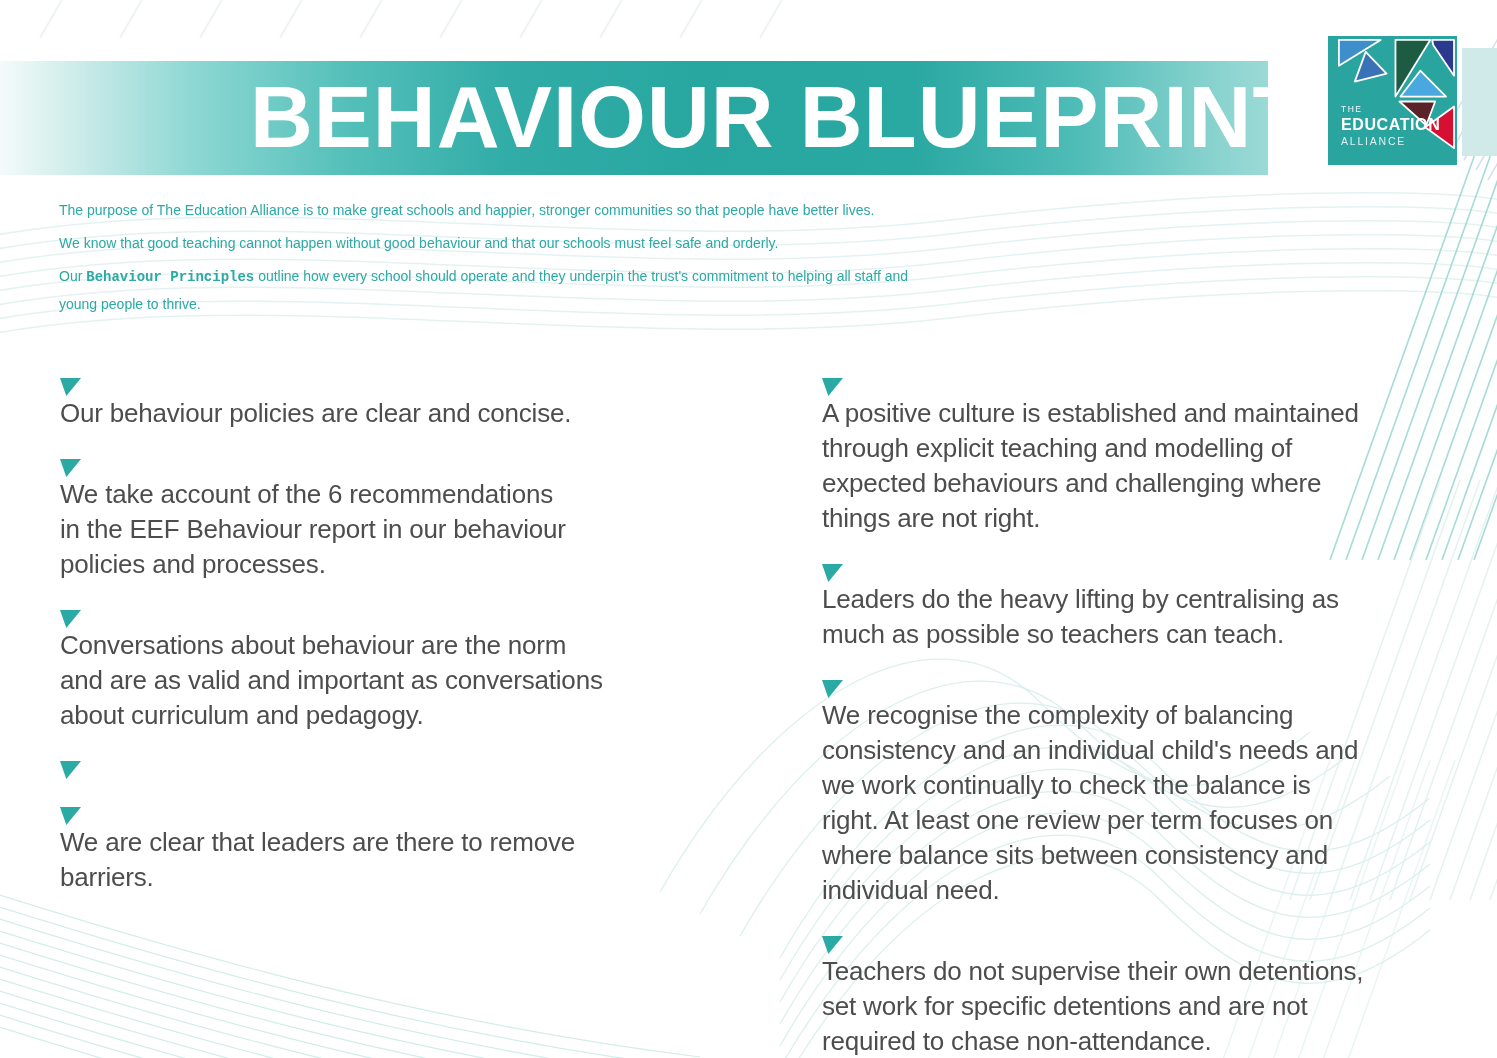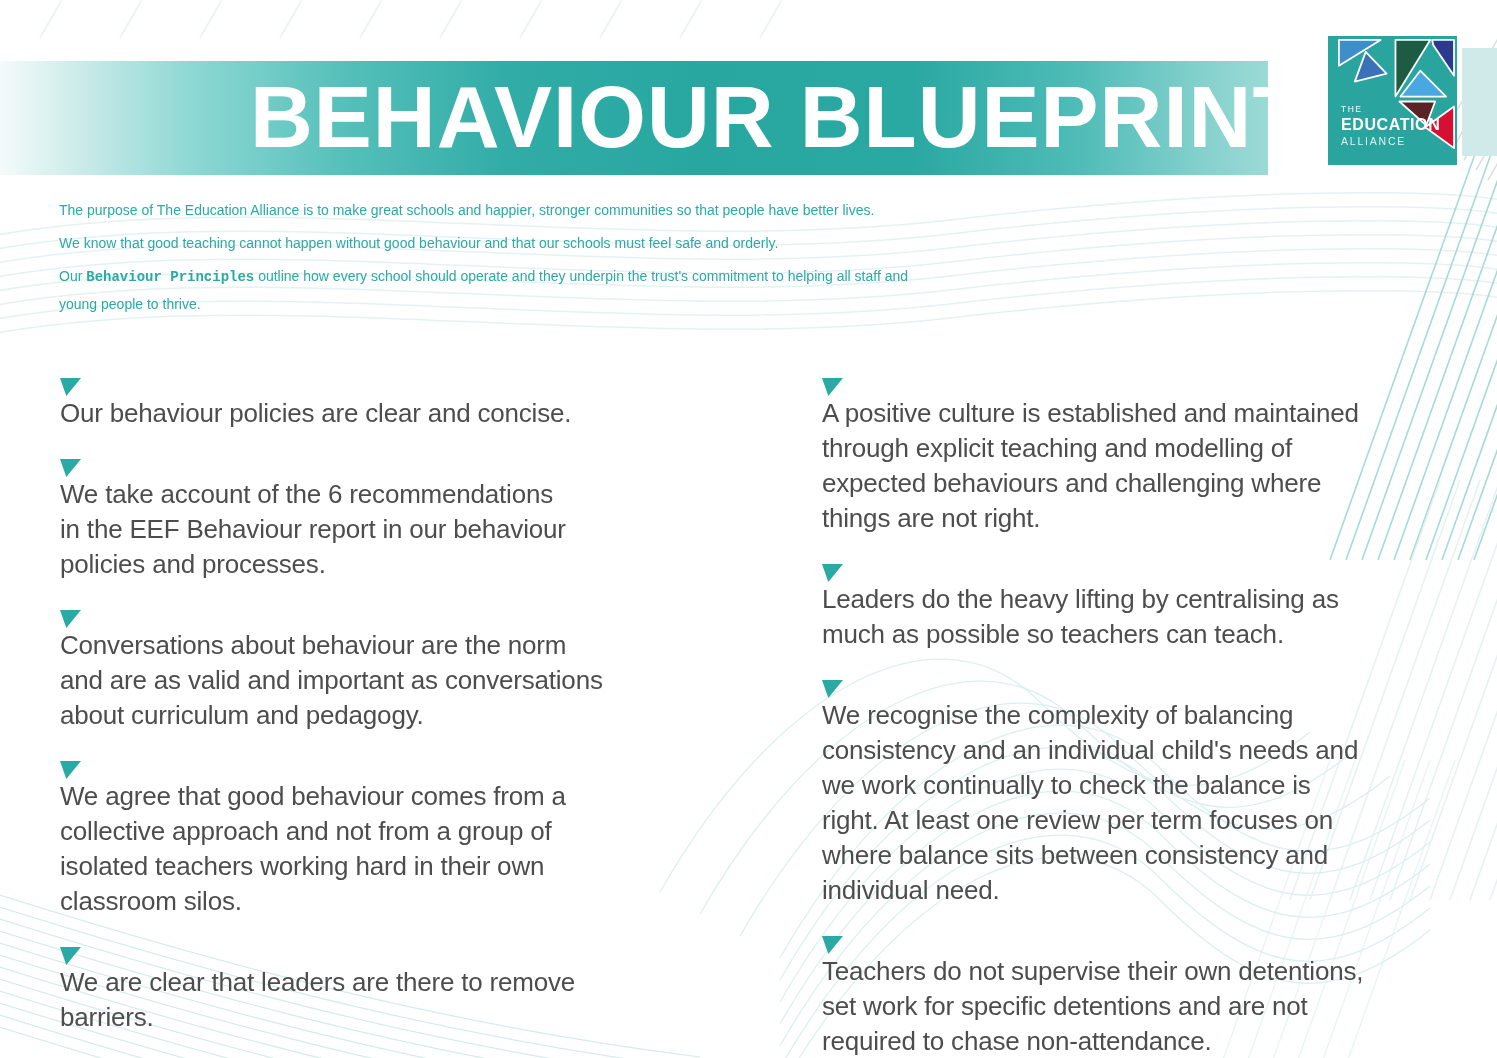--- a/index.html
+++ b/index.html
@@ -218,24 +218,20 @@
 policies and processes.</span>
     </li>
     <li class="bullet">
       <span class="tri"></span>
       <span class="bullet-text">Conversations about behaviour are the norm
 and are as valid and important as conversations
 about curriculum and pedagogy.</span>
     </li>
     <li class="bullet">
       <span class="tri"></span>
-      <span class="bullet-text">We agree that good behaviour comes from a
-collective approach and not from a group of
-isolated teachers working hard in their own
-classroom silos.</span>
     </li>
     <li class="bullet">
       <span class="tri"></span>
       <span class="bullet-text">We are clear that leaders are there to remove
 barriers.</span>
     </li>
   </ul>
 
   <ul class="col col-right">
     <li class="bullet">

